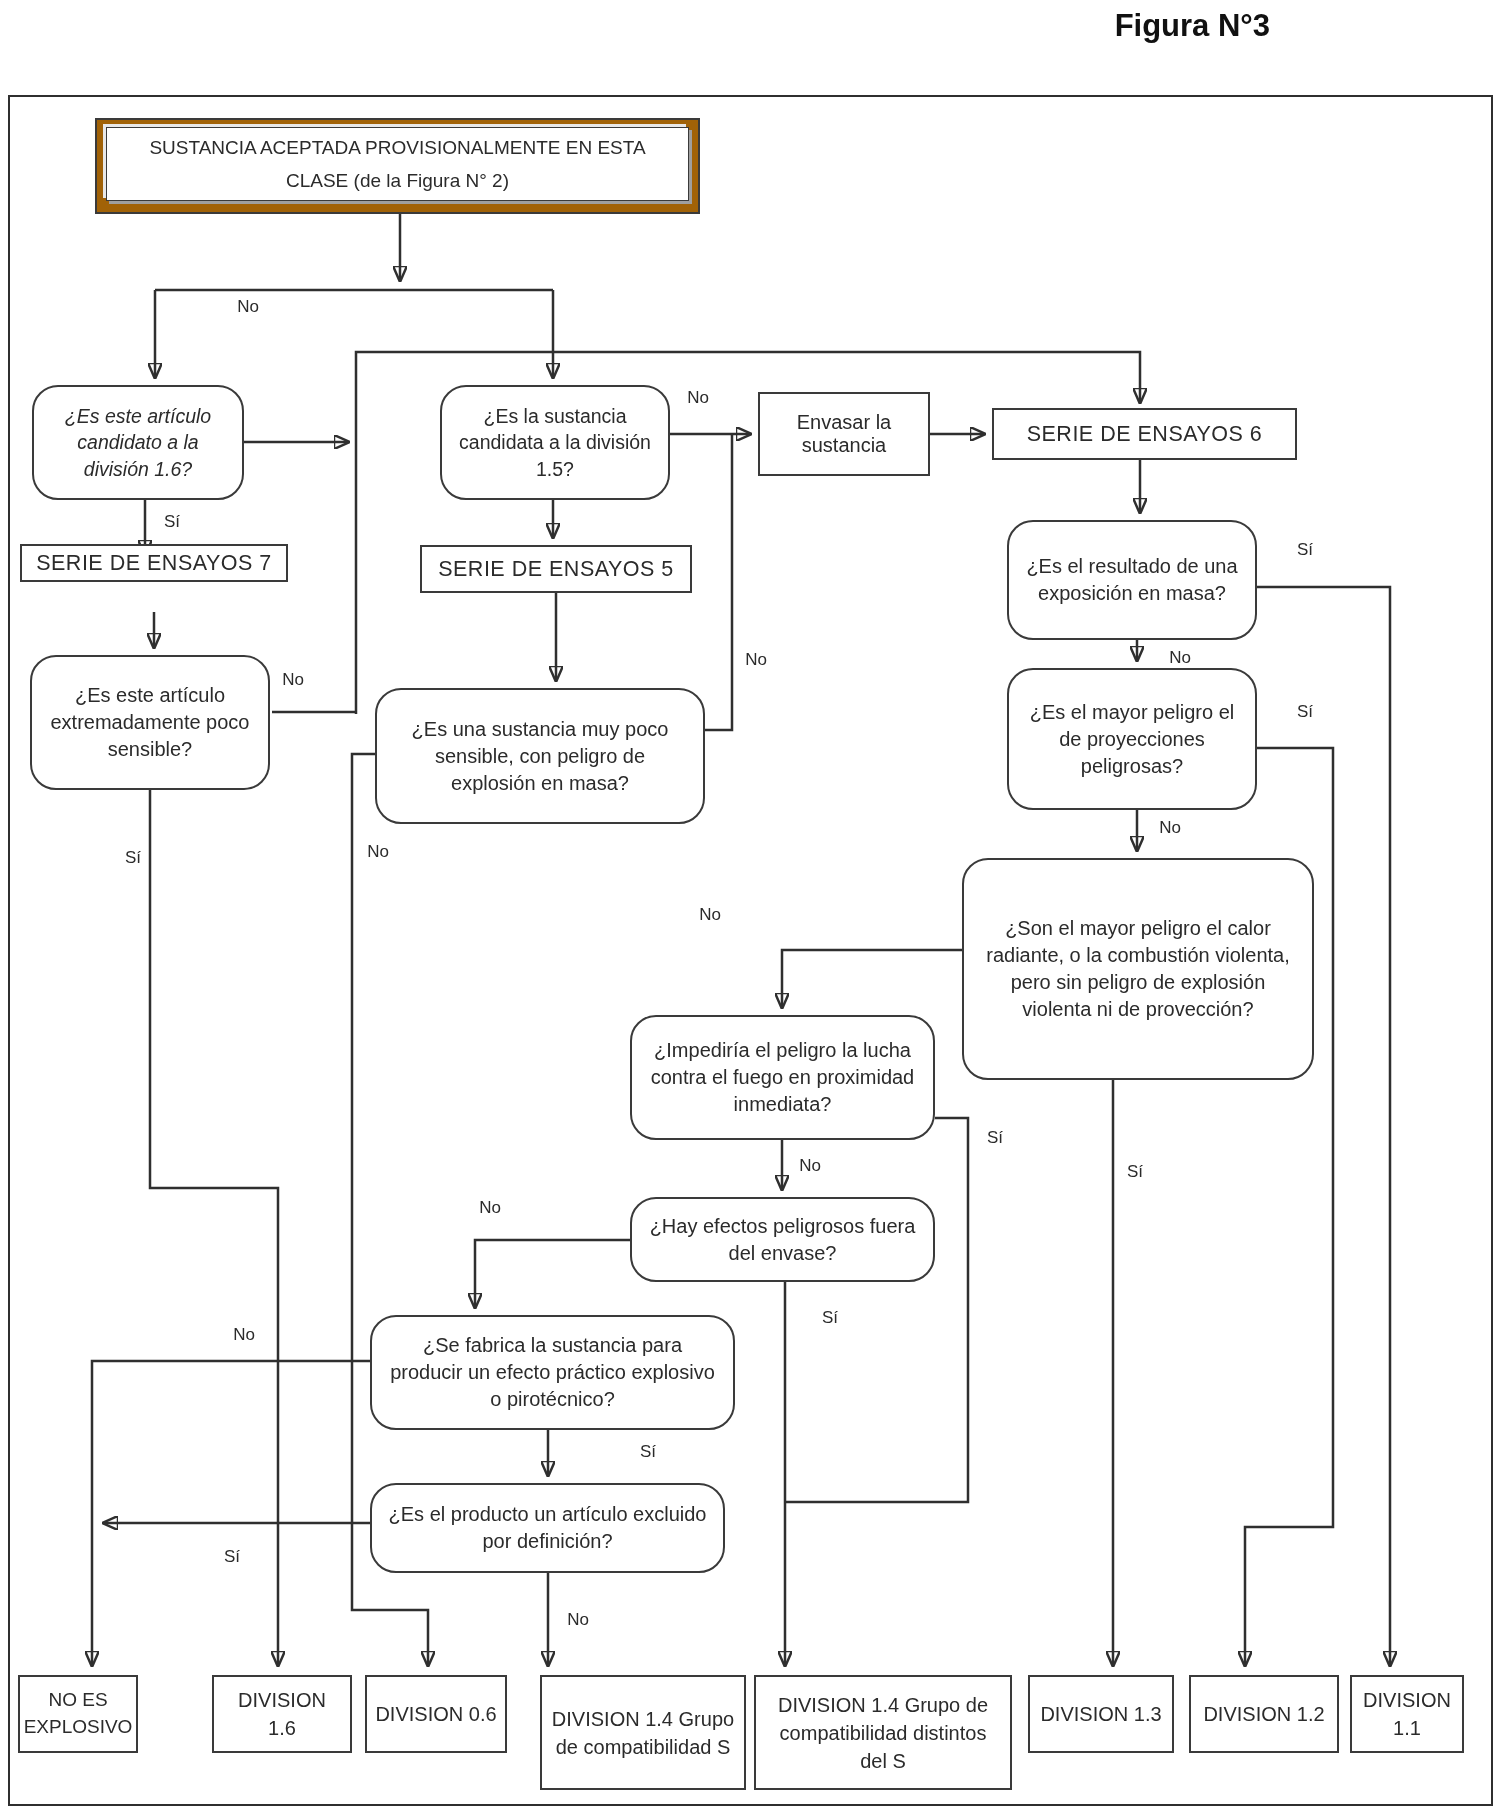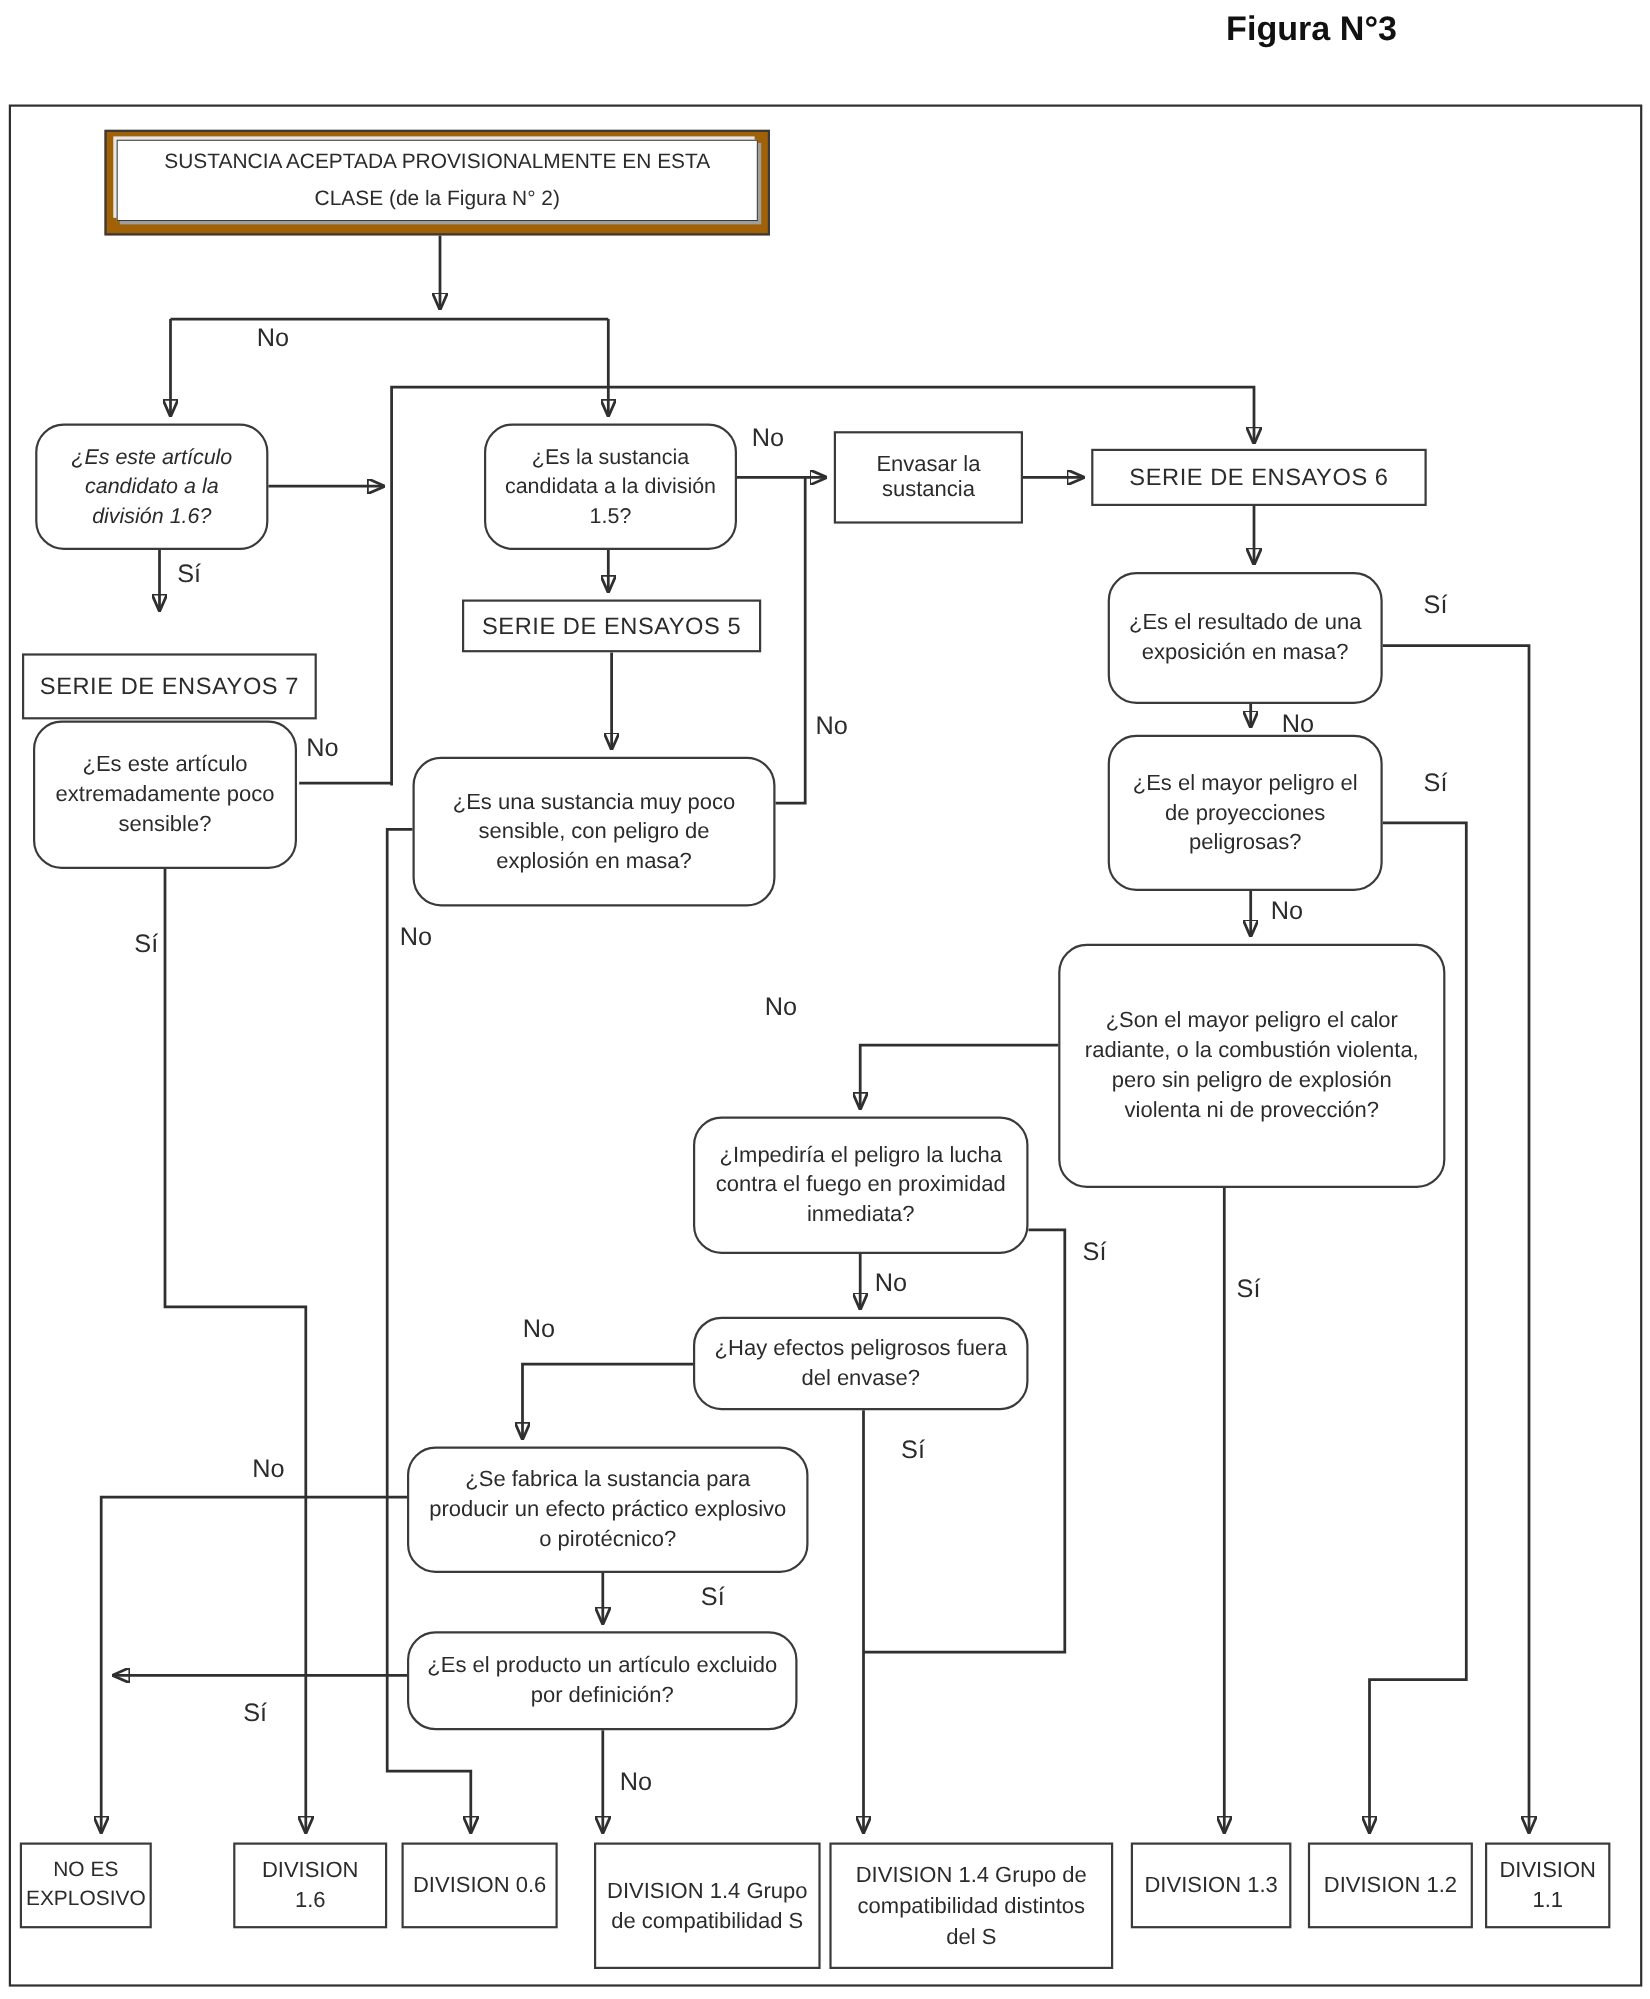--- a/index.html
+++ b/index.html
@@ -19,21 +19,21 @@
                box-shadow:-3px -3px 0 #e8e8e8, 3px 3px 0 #9f9f9f;
                display:flex;align-items:center;justify-content:center;text-align:center;
                font-size:19px;line-height:1.75;padding:4px 14px;color:#2b2b2b;}
   
   .node{position:absolute;box-sizing:border-box;background:#fff;
         border:2.5px solid #3a3a3a;color:#2b2b2b;
         display:flex;align-items:center;justify-content:center;text-align:center;}
   .round{border-radius:26px;font-size:20px;line-height:1.35;padding:6px 16px;}
   .proc{border-radius:0;font-size:21.5px;letter-spacing:.5px;padding:4px 8px;}
   .term{border-radius:0;font-size:20px;line-height:1.4;padding:4px 8px;}
-  .lbl{position:absolute;font-size:23px;color:#2b2b2b;transform:translate(-50%,-50%);
+  .lbl{position:absolute;font-size:17px;color:#2b2b2b;transform:translate(-50%,-50%);
        background:transparent;white-space:nowrap;text-align:right;}
   svg.wires{position:absolute;left:0;top:0;width:1500px;height:1817px;}
   svg.wires path{fill:none;stroke:#2f2f2f;stroke-width:2.5px;}
 </style>
 </head>
 <body>
 
 <div class="title">
   <div class="t1">Figura N°3</div>
 </div>
@@ -89,21 +89,21 @@
 </svg>
 
 <div class="start-outer">
   <div class="bevel">SUSTANCIA ACEPTADA PROVISIONALMENTE EN ESTA CLASE (de la Figura N° 2)</div>
 </div>
 
 <div class="node round" style="left:32px;top:385px;width:212px;height:115px;font-size:19.5px;font-style:italic;">¿Es este artículo candidato a la división 1.6?</div>
 <div class="node round" style="left:440px;top:385px;width:230px;height:115px;font-size:19.5px;">¿Es la sustancia candidata a la división 1.5?</div>
 <div class="node proc" style="left:758px;top:392px;width:172px;height:84px;font-size:20px;letter-spacing:0;">Envasar la sustancia</div>
 <div class="node proc" style="left:992px;top:408px;width:305px;height:52px;">SERIE DE ENSAYOS 6</div>
-<div class="node proc" style="left:20px;top:594px;width:268px;height:60px;">SERIE DE ENSAYOS 7</div>
+<div class="node proc" style="left:20px;top:544px;width:268px;height:38px;">SERIE DE ENSAYOS 7</div>
 <div class="node proc" style="left:420px;top:545px;width:272px;height:48px;">SERIE DE ENSAYOS 5</div>
 <div class="node round" style="left:30px;top:655px;width:240px;height:135px;">¿Es este artículo extremadamente poco sensible?</div>
 <div class="node round" style="left:375px;top:688px;width:330px;height:136px;">¿Es una sustancia muy poco sensible, con peligro de explosión en masa?</div>
 <div class="node round" style="left:1007px;top:520px;width:250px;height:120px;">¿Es el resultado de una exposición en masa?</div>
 <div class="node round" style="left:1007px;top:668px;width:250px;height:142px;">¿Es el mayor peligro el de proyecciones peligrosas?</div>
 <div class="node round" style="left:962px;top:858px;width:352px;height:222px;">¿Son el mayor peligro el calor radiante, o la combustión violenta, pero sin peligro de explosión violenta ni de provección?</div>
 <div class="node round" style="left:630px;top:1015px;width:305px;height:125px;">¿Impediría el peligro la lucha contra el fuego en proximidad inmediata?</div>
 <div class="node round" style="left:630px;top:1197px;width:305px;height:85px;">¿Hay efectos peligrosos fuera del envase?</div>
 <div class="node round" style="left:370px;top:1315px;width:365px;height:115px;">¿Se fabrica la sustancia para producir un efecto práctico explosivo o pirotécnico?</div>
 <div class="node round" style="left:370px;top:1483px;width:355px;height:90px;">¿Es el producto un artículo excluido por definición?</div>

